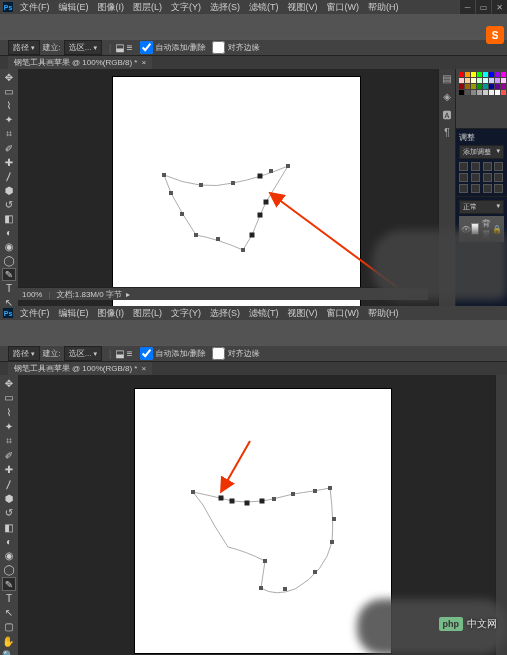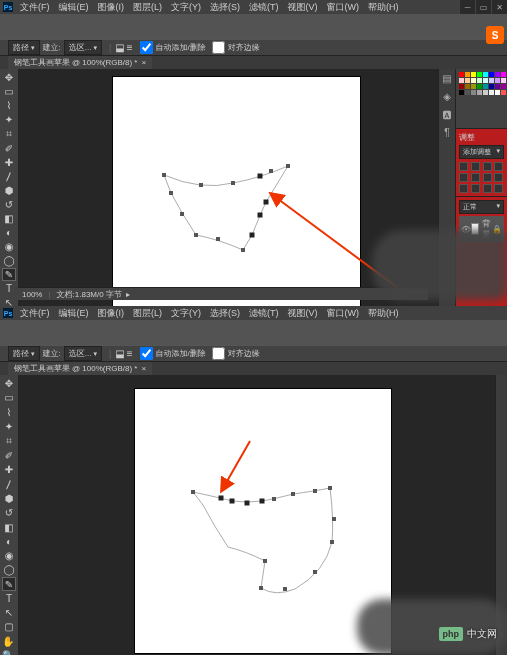--- a/index.html
+++ b/index.html
@@ -37,21 +37,21 @@
     .sc2 .canvas-area { padding-top: 14px; }
     .canvas { background: #fff; box-shadow: 0 0 0 1px #000; position: relative; }
     .sc1 .canvas { width: 247px; height: 242px; }
     .sc2 .canvas { width: 256px; height: 264px; }
     
     .shape-path { stroke: #888; stroke-width: 0.7; fill: none; }
     .anchor { fill: #555; }
     .anchor-sel { fill: #222; stroke: #222; }
     .arrow { stroke: #e30; stroke-width: 2; fill: #e30; }
     
-    .panels { width: 50px; background: #b91c1c; border-left: 1px solid #222; position: relative; }
+    .panels { width: 50px; background: #0f172a; border-left: 1px solid #222; position: relative; }
     .sc1 .panels { width: 52px; }
     .panel-collapsed-strip { position: absolute; right: 50px; top: 0; width: 17px; height: 100%; background: #3d3d3d; border-left: 1px solid #222; }
     .sc1 .panel-collapsed-strip { right: 52px; }
     .strip-icon { width: 14px; height: 14px; margin: 4px auto; display: block; color: #aaa; font-size: 10px; text-align: center; }
     
     .color-panel { height: 60px; background: #424242; padding: 3px; border-bottom: 1px solid #222; }
     .color-swatches { display: grid; grid-template-columns: repeat(8, 5px); gap: 1px; }
     .sw { width: 5px; height: 5px; }
     
     .adjust-panel { padding: 3px; border-bottom: 1px solid #222; font-size: 8px; color: #ccc; }
@@ -67,21 +67,21 @@
     
     .statusbar { position: absolute; bottom: 0; left: 18px; height: 13px; background: #424242; display: flex; align-items: center; padding: 0 4px; font-size: 8px; color: #ccc; border-top: 1px solid #222; }
     .sc1 .statusbar { width: 410px; }
     
     .sogou-badge { position: absolute; top: 26px; right: 3px; width: 18px; height: 18px; background: #f60; border-radius: 3px; color: #fff; font-size: 10px; font-weight: bold; display: flex; align-items: center; justify-content: center; z-index: 10; }
     
     .blur-overlay { position: absolute; filter: blur(4px); opacity: 0.88; z-index: 20; pointer-events: none; }
     .sc1 .blur-overlay { right: 0px; bottom: 0px; width: 135px; height: 70px; background: #434343; border-radius: 30px 10px 10px 30px; }
     .sc2 .blur-overlay.b1 { right: 0px; bottom: 0px; width: 150px; height: 56px; background: #4b4b4b; border-radius: 25px; }
     
-    .watermark { position: absolute; right: 10px; bottom: 14px; z-index: 30; display: flex; align-items: flex-end; gap: 4px; }
+    .watermark { position: absolute; right: 10px; bottom: 24px; z-index: 30; display: flex; align-items: flex-end; gap: 4px; }
     .wm-php { background: #7b8; color: #333; font-size: 9px; font-weight: bold; padding: 2px 4px; border-radius: 2px; }
     .wm-text { color: #e8e8e8; font-size: 10px; text-shadow: 0 0 3px #000; }
   </style>
 </head>
 <body>
 
 <div class="screenshot sc1">
   <div class="titlebar">
     <span class="ps-icon">Ps</span>
     <span class="menu-item">文件(F)</span>

